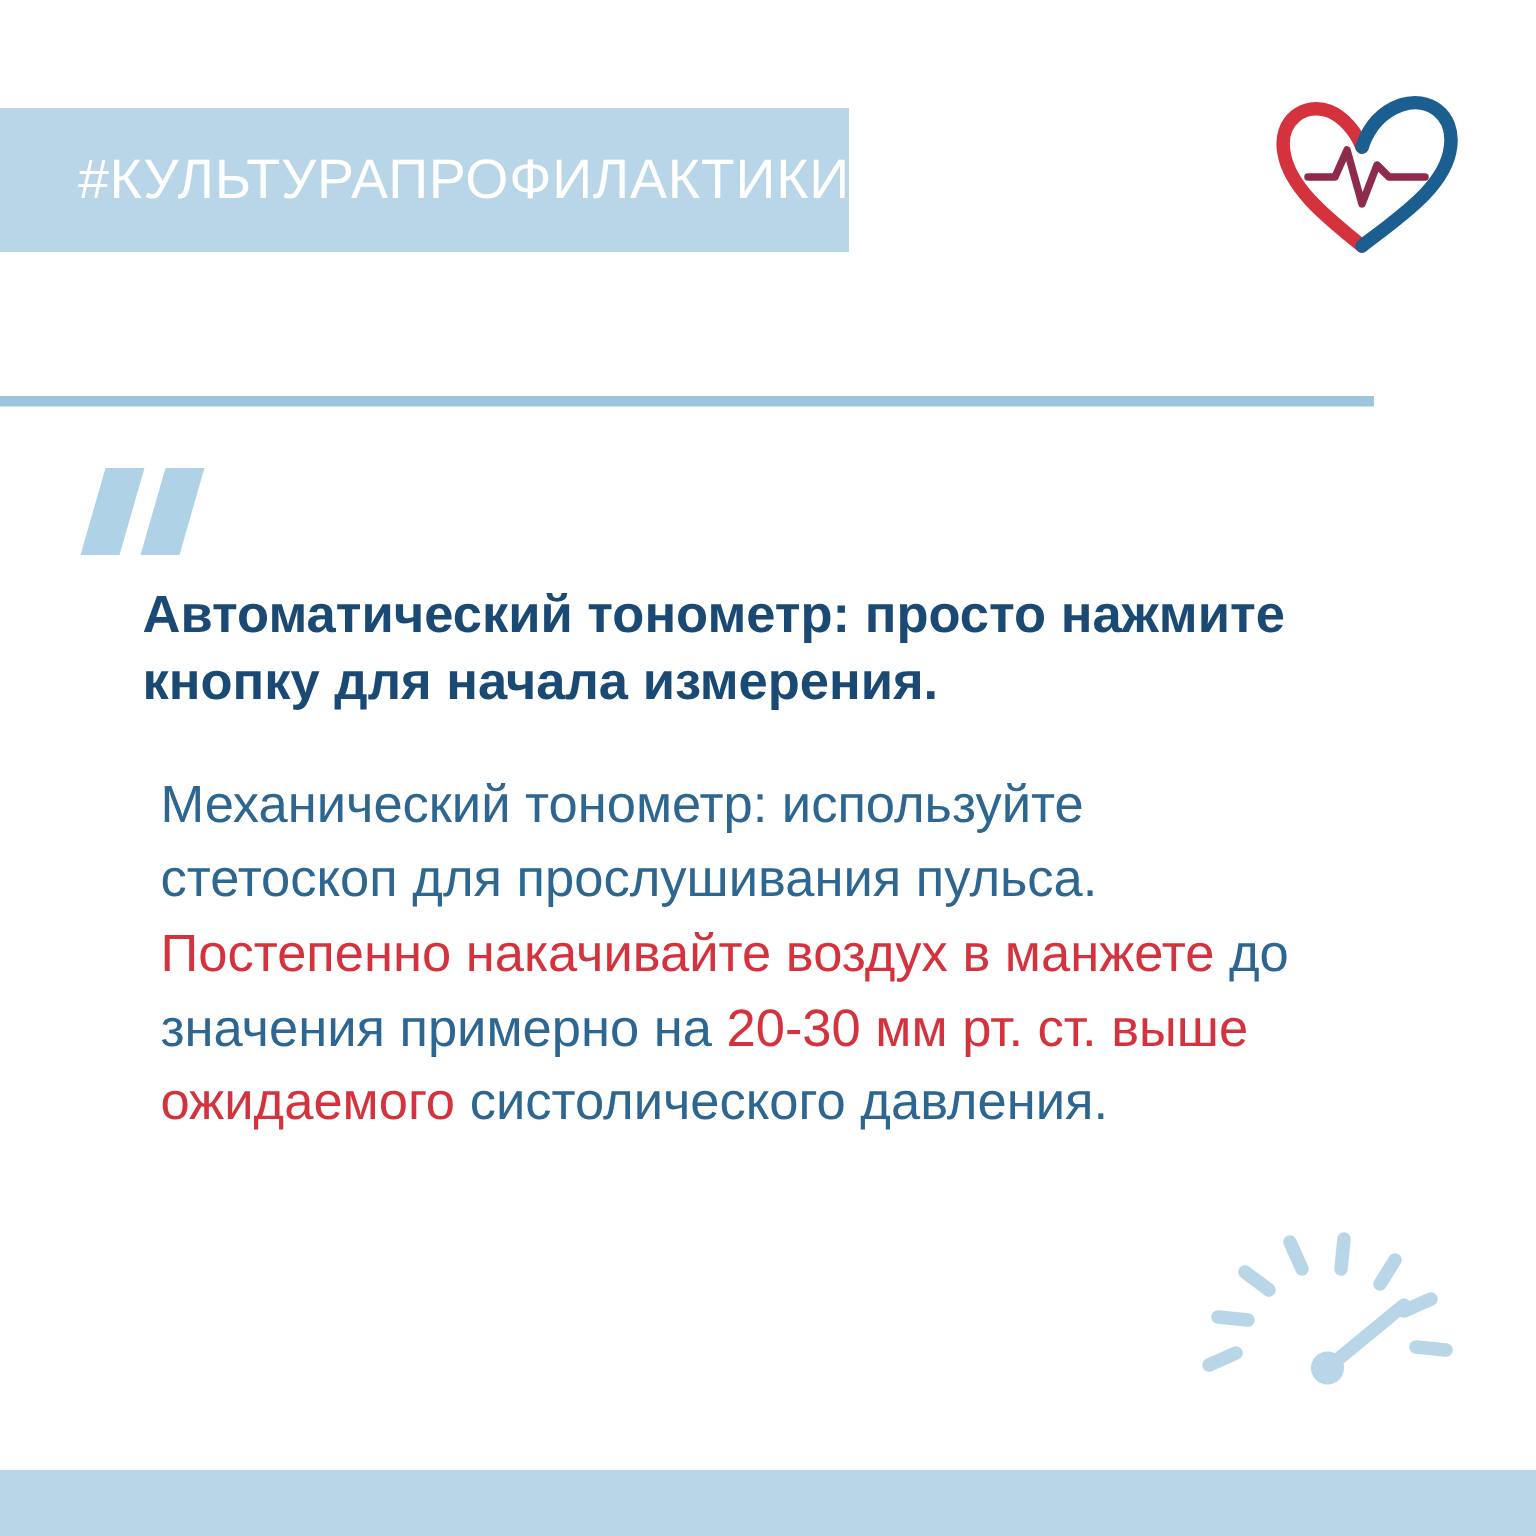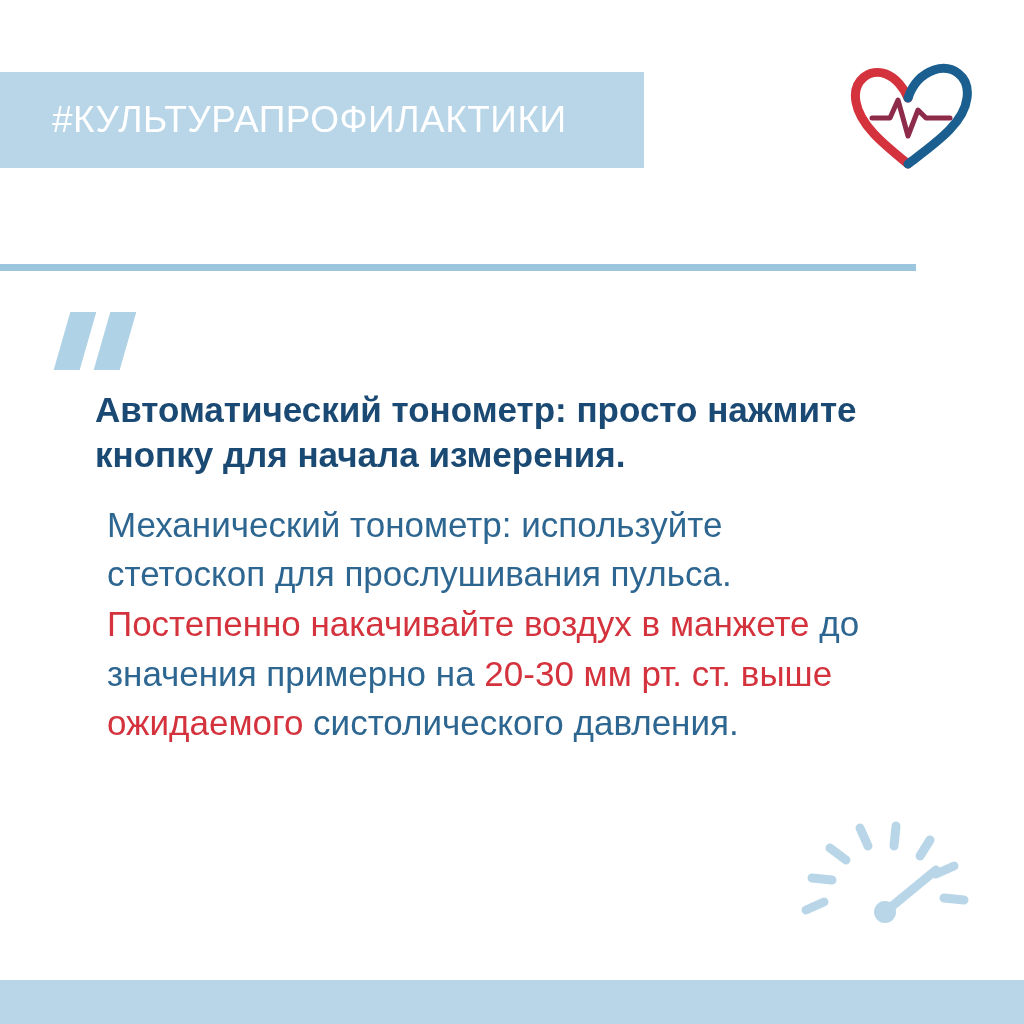--- a/index.html
+++ b/index.html
@@ -21,21 +21,21 @@
     height: 1024px;
     background: #ffffff;
     overflow: hidden;
   }
 
   
   .hashtag-banner {
     position: absolute;
     left: 0;
     top: 72px;
-    width: 644px;
+    width: 566px;
     height: 96px;
     background: #b8d6e8;
     display: flex;
     align-items: center;
   }
   .hashtag-text {
     font-size: 37px;
     letter-spacing: 0.5px;
     color: #ffffff;
     font-weight: 400;
@@ -86,21 +86,21 @@
     position: absolute;
     left: 95px;
     top: 388px;
     width: 800px;
   }
   .headline {
     font-size: 35px;
     line-height: 1.28;
     font-weight: bold;
     color: #1a4a73;
-    margin: 0 0 22px 0;
+    margin: 0 0 34px 0;
     max-width: 790px;
   }
   .body-text {
     font-size: 35px;
     line-height: 1.42;
     color: #2d6690;
     margin: 12px;
     max-width: 800px;
   }
   .hl-red {

